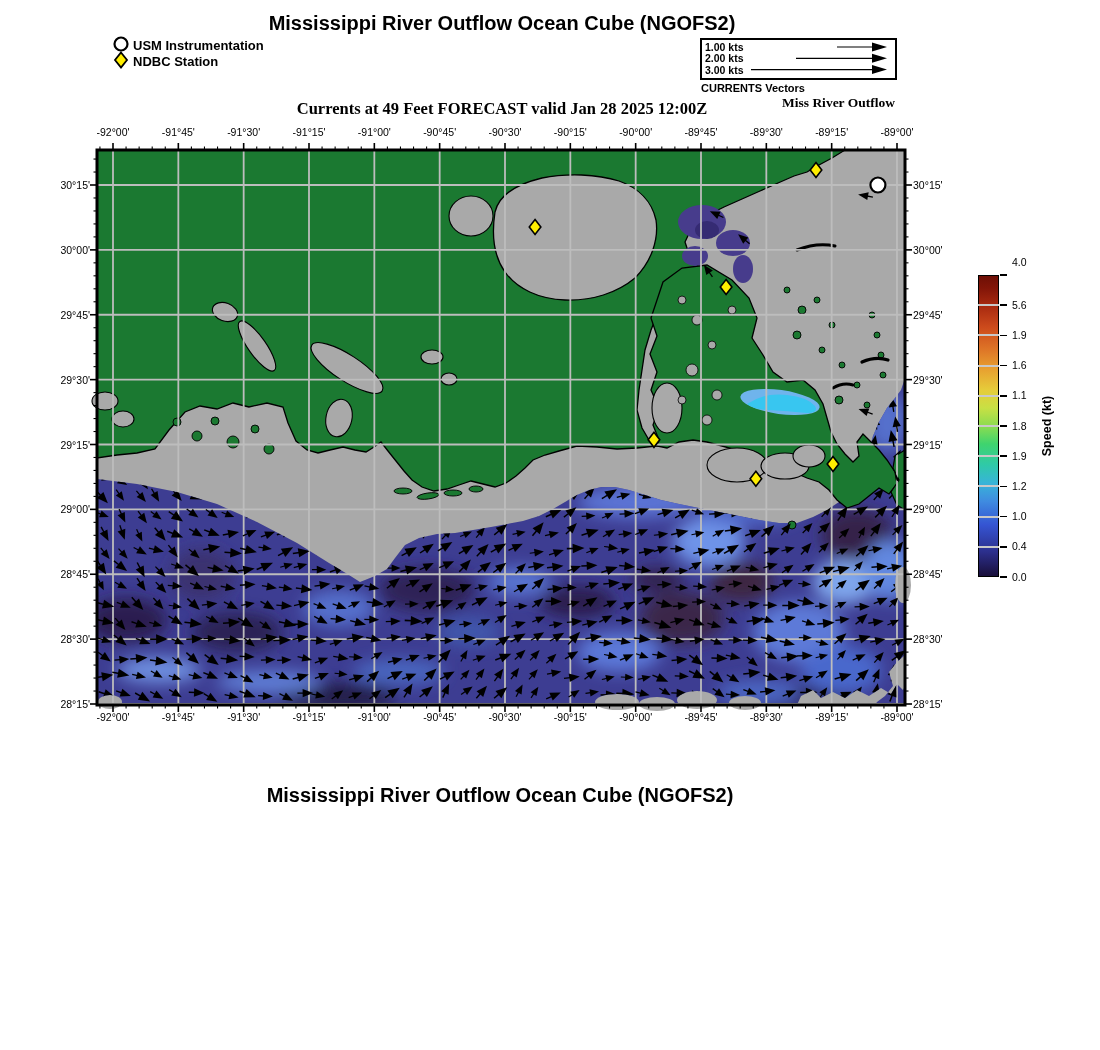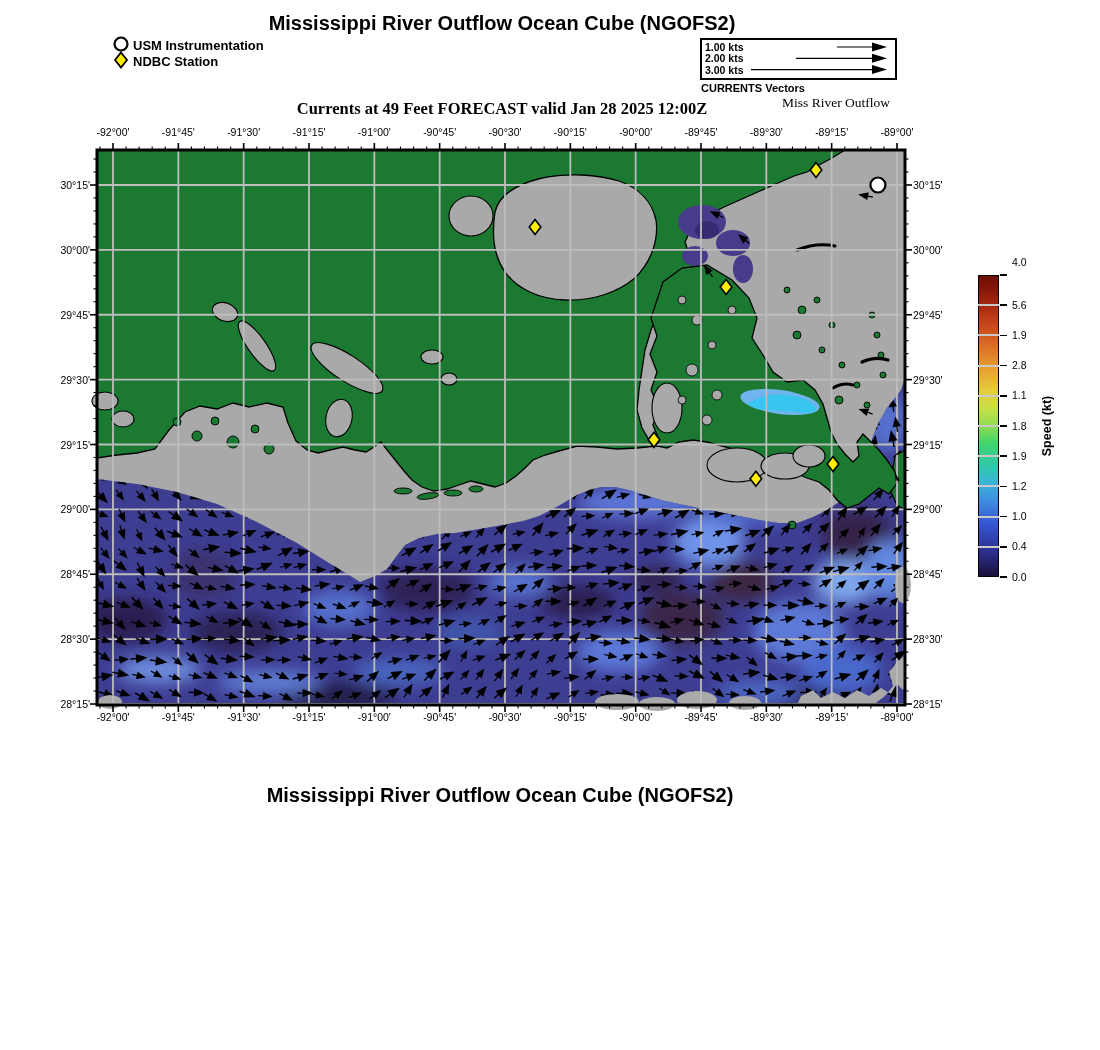--- a/index.html
+++ b/index.html
@@ -2,21 +2,21 @@
 <html><head>
 <meta charset="utf-8">
 <style>
   html,body{margin:0;padding:0;background:#ffffff;}
   body{width:1100px;height:1050px;position:relative;overflow:hidden;
        font-family:"Liberation Sans",sans-serif;color:#000;}
   .abs{position:absolute;}
   .title{font-weight:bold;font-size:20px;white-space:nowrap;transform:translateX(-50%);text-align:center;}
   .subtitle{font-family:"Liberation Serif",serif;font-weight:bold;font-size:16.5px;
             white-space:nowrap;transform:translateX(-50%);}
-  .miss-label{font-family:"Liberation Serif",serif;font-weight:normal;font-size:13.5px;white-space:nowrap;}
+  .miss-label{font-family:"Liberation Serif",serif;font-weight:bold;font-size:13.5px;white-space:nowrap;}
   .leg-row{position:absolute;height:16px;display:flex;align-items:flex-end;gap:3px;}
   .leg-row span{font-weight:bold;font-size:13px;white-space:nowrap;}
   #vecbox{position:absolute;left:700px;top:38px;width:197px;height:42px;border:2.5px solid #000;background:#fff;box-sizing:border-box;}
   .vec-caption{position:absolute;left:701px;top:82px;font-weight:bold;font-size:11px;white-space:nowrap;}
   .ticklab{position:absolute;font-size:10.5px;white-space:nowrap;}
   .lonlab{transform:translateX(-50%);}
   .latlab-l{text-align:right;width:60px;transform:translateX(-100%);}
   #colorbar{position:absolute;left:978px;top:275px;width:21px;height:302px;border:1.5px solid #000;box-sizing:border-box;}
   .cbline{position:absolute;left:978px;width:21px;height:2px;background:#c9c9c9;}
   .cbtick{position:absolute;left:1000px;width:7px;height:1.5px;background:#000;}
@@ -3924,21 +3924,21 @@
     <div class="cbtick" style="top:274.25px"></div>
     <div class="cblab" style="top:256px">4.0</div>
     <div class="cbline" style="top:304.2px"></div>
     <div class="cbtick" style="top:304.45px"></div>
     <div class="cblab" style="top:298.7px">5.6</div>
     <div class="cbline" style="top:334.4px"></div>
     <div class="cbtick" style="top:334.65px"></div>
     <div class="cblab" style="top:328.9px">1.9</div>
     <div class="cbline" style="top:364.6px"></div>
     <div class="cbtick" style="top:364.85px"></div>
-    <div class="cblab" style="top:359.1px">2.8</div>
+    <div class="cblab" style="top:359.1px">1.6</div>
     <div class="cbline" style="top:394.8px"></div>
     <div class="cbtick" style="top:395.05px"></div>
     <div class="cblab" style="top:389.3px">1.1</div>
     <div class="cbline" style="top:425px"></div>
     <div class="cbtick" style="top:425.25px"></div>
     <div class="cblab" style="top:419.5px">1.8</div>
     <div class="cbline" style="top:455.2px"></div>
     <div class="cbtick" style="top:455.45px"></div>
     <div class="cblab" style="top:449.7px">1.9</div>
     <div class="cbline" style="top:485.4px"></div>

